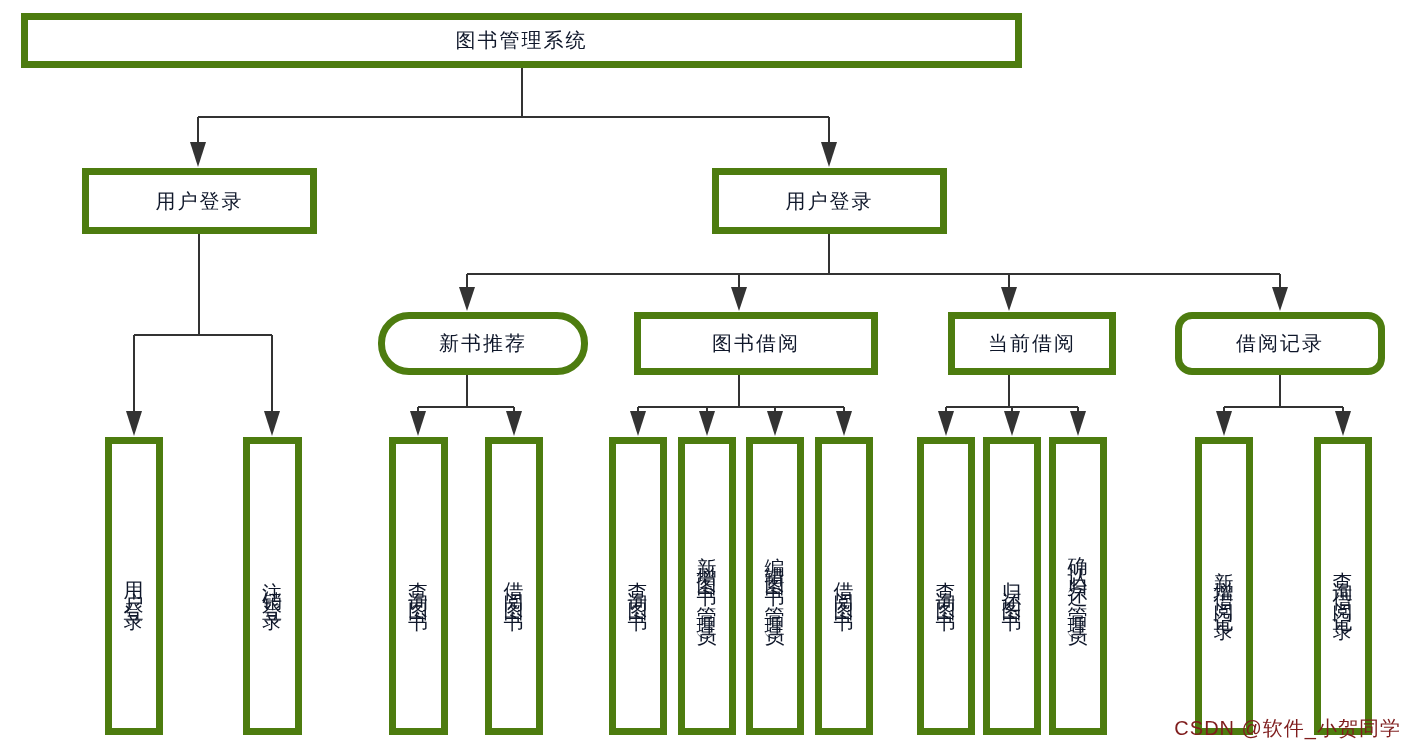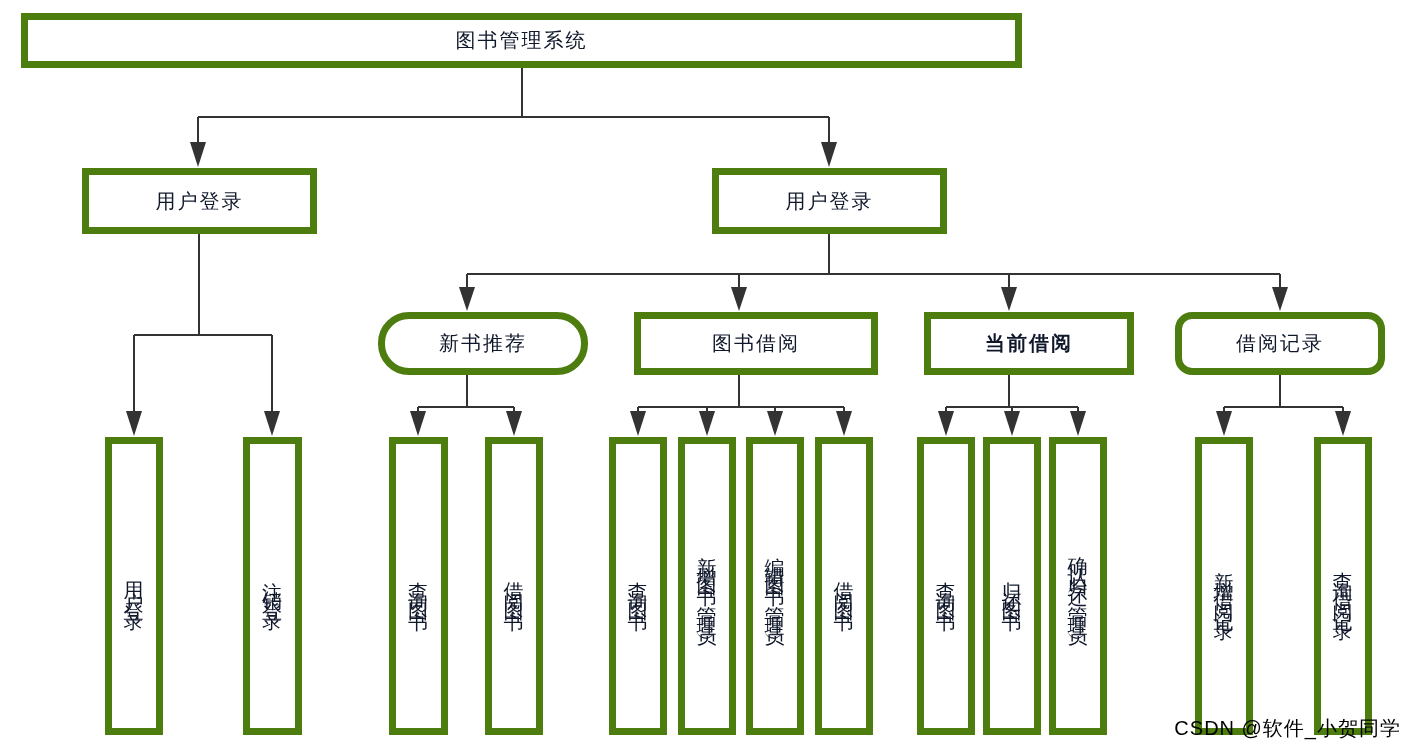--- a/index.html
+++ b/index.html
@@ -44,21 +44,21 @@
     line-height: 1.0;
   }
   .v span {
     letter-spacing: 10px;
   }
   .watermark {
     position: absolute;
     right: 4px;
     bottom: 5px;
     font-size: 20px;
-    color: #000000;
+    color: #7f1d1d;
     letter-spacing: 1px;
     z-index: 2;
     white-space: nowrap;
   }
 </style>
 </head>
 <body>
 
 <div class="canvas">
 
@@ -132,21 +132,21 @@
   <div class="node h" style="left:712px; top:168px; width:235px; height:66px;">
     <span>用户登录</span>
   </div>
 
   <div class="node h" style="left:378px; top:312px; width:210px; height:63px;border-radius:31px;">
     <span>新书推荐</span>
   </div>
   <div class="node h" style="left:634px; top:312px; width:244px; height:63px;">
     <span>图书借阅</span>
   </div>
-  <div class="node h" style="left:924px; top:312px; width:210px; height:63px;font-weight:bold;">
+  <div class="node h" style="left:948px; top:312px; width:168px; height:63px;">
     <span>当前借阅</span>
   </div>
   <div class="node h" style="left:1175px; top:312px; width:210px; height:63px;border-radius:17px;">
     <span>借阅记录</span>
   </div>
 
   <div class="node v" style="left:105px; top:437px; width:58px; height:298px;">
     <span>用户登录</span>
   </div>
   <div class="node v" style="left:243px; top:437px; width:59px; height:298px;">

